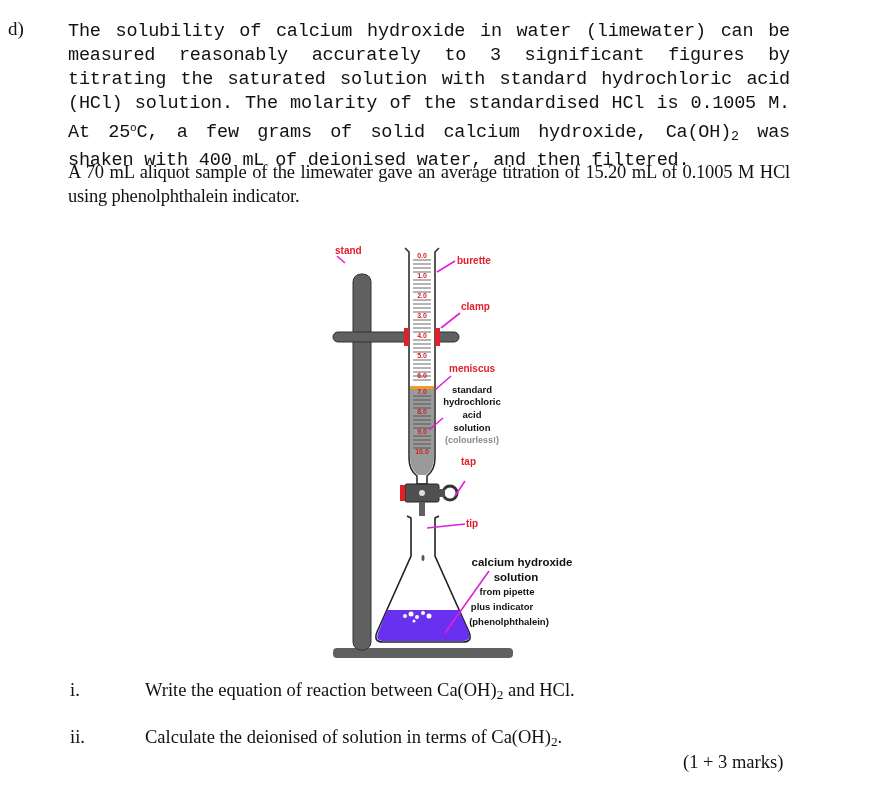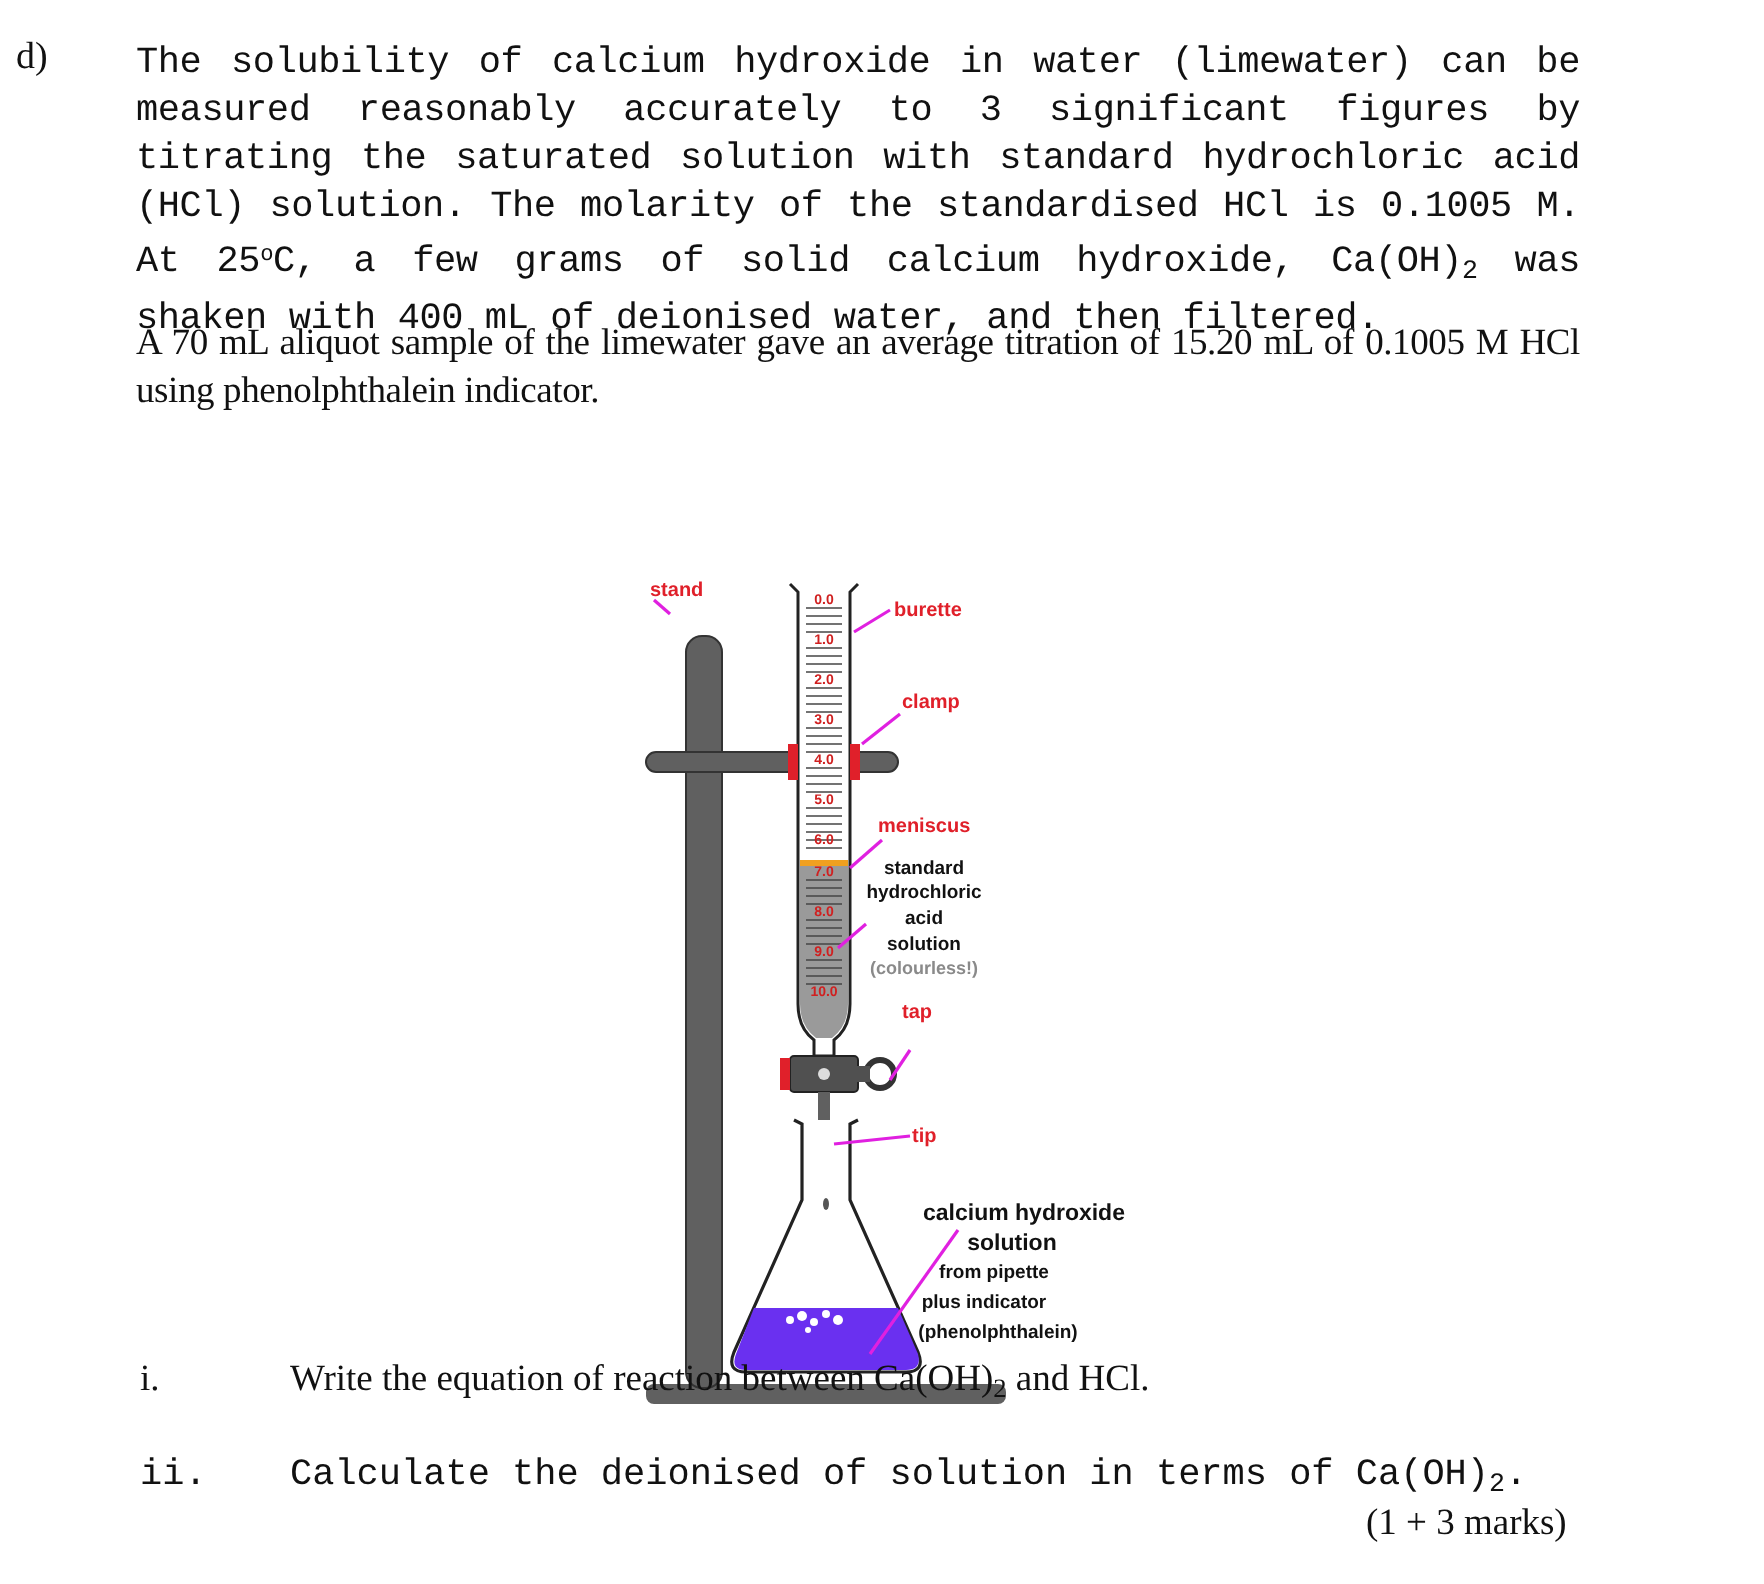--- a/index.html
+++ b/index.html
@@ -5,30 +5,30 @@
   html, body { margin: 0; padding: 0; background: #ffffff; }
   body { width: 882px; height: 792px; position: relative; overflow: hidden;
          font-family: "Liberation Serif", serif; color: #111; }
   .qlabel { position: absolute; left: 8px; top: 18px; font-size: 19px; }
   .para { position: absolute; left: 68px; width: 722px; font-size: 18.5px; line-height: 24px;
           text-align: justify; text-align-last: left; letter-spacing: -0.2px; }
   .para1 { top: 20px; font-family: Liberation Mono, monospace; }
   .para2 { top: 160px; }
   .sub { font-size: 0.72em; vertical-align: -0.25em; }
   .sup { font-size: 0.6em; vertical-align: 0.5em; }
-  .diagram { position: absolute; left: 315px; top: 238px; width: 270px; height: 430px; margin-top: 44px; }
+  .diagram { position: absolute; left: 325px; top: 238px; width: 270px; height: 430px; }
   .diagram svg { width: 100%; height: 100%; display: block; }
   .lbl-red { font-family: "Liberation Sans", sans-serif; font-weight: bold; fill: #e0202a; }
   .lbl-blk { font-family: "Liberation Sans", sans-serif; font-weight: bold; fill: #111; }
   .lbl-gry { font-family: "Liberation Sans", sans-serif; font-weight: bold; fill: #8a8a8a; }
   .scale { font-family: "Liberation Sans", sans-serif; font-weight: bold; fill: #d02020; font-size: 7px; }
   .item-num { position: absolute; left: 70px; font-size: 18.5px; }
   .item-text { position: absolute; left: 145px; font-size: 18.5px; }
   .row1 { top: 680px; }
-  .row2 { top: 727px; font-family: Liberation Mono, monospace; }
+  .row2 { top: 727px; }
   .marks { position: absolute; left: 683px; top: 752px; font-size: 18.5px; font-family: Liberation Serif, serif; }
 </style>
 </head>
 <body>
 
 <div class="qlabel">d)</div>
 
 <div class="para para1"><span>The solubility of calcium hydroxide in water (limewater) can be measured reasonably accurately to 3 significant figures by titrating the saturated solution with standard hydrochloric acid (HCl) solution. The molarity of the standardised HCl is 0.1005 M. At 25</span><span class="sup">o</span><span>C, a few grams of solid calcium hydroxide, Ca(OH)</span><span class="sub">2</span><span> was shaken with 400 mL of deionised water, and then filtered.</span></div>
 
 <div class="para para2">A 70 mL aliquot sample of the limewater gave an average titration of 15.20 mL of 0.1005 M HCl using phenolphthalein indicator.</div>

